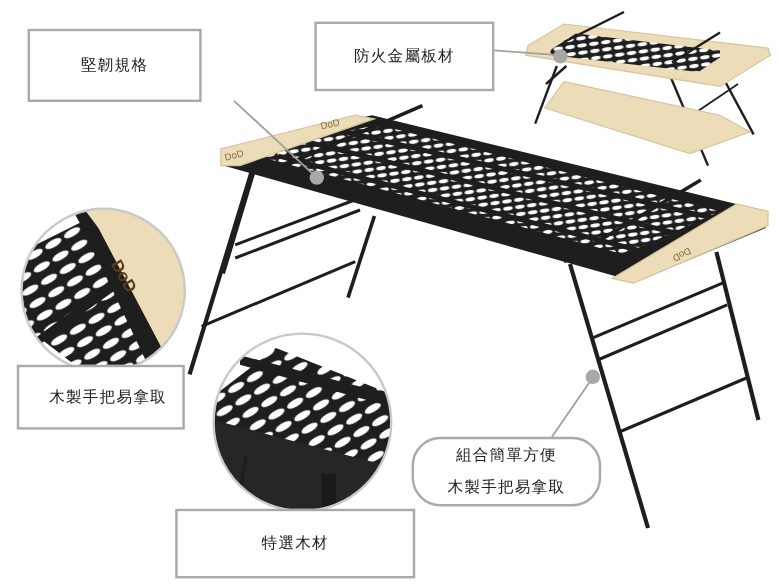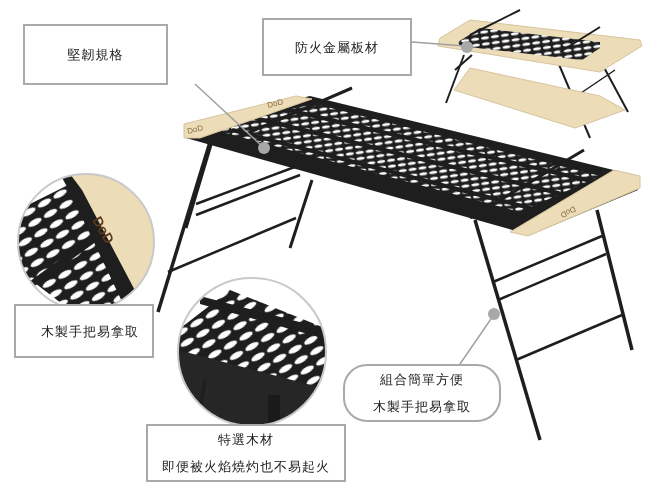--- a/index.html
+++ b/index.html
@@ -133,16 +133,15 @@
     <span>木製手把易拿取</span>
   </div>
 
   <div class="callout" style="left:343px; top:364px; width:158px; height:58px;border-radius:24px;">
     <span>組合簡單方便</span>
     <span>木製手把易拿取</span>
   </div>
 
   <div class="callout" style="left:146px; top:424px; width:200px; height:58px;">
     <span>特選木材</span>
-    <span>即便被火焰燒灼也不易起火</span>
   </div>
 
 </div>
 
 </body></html>

